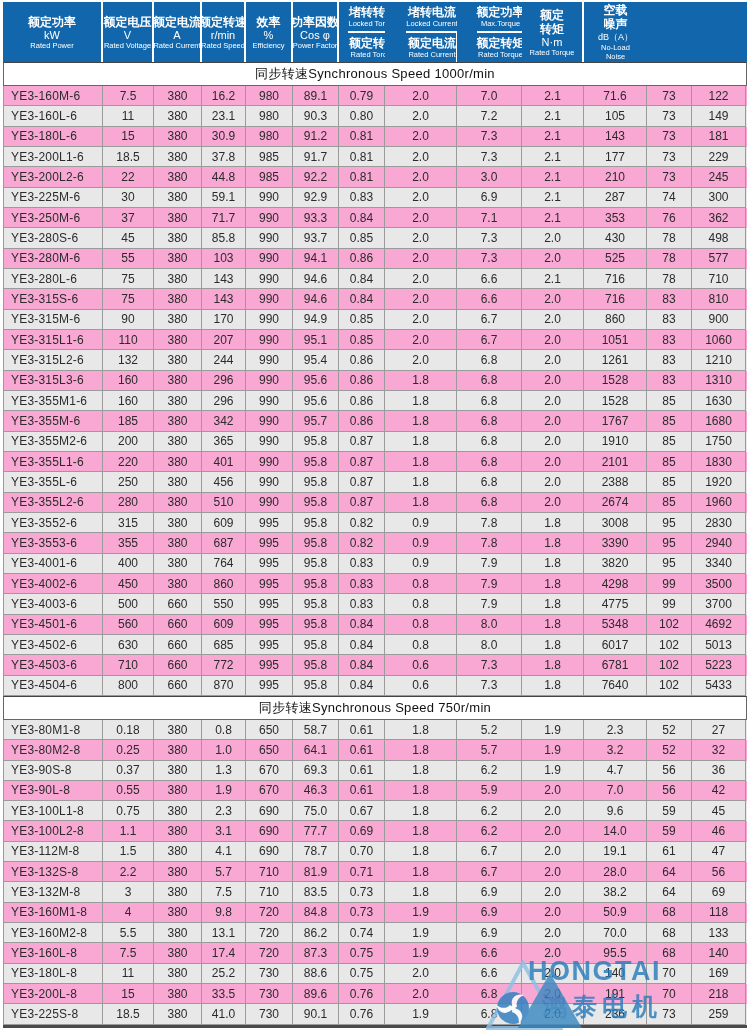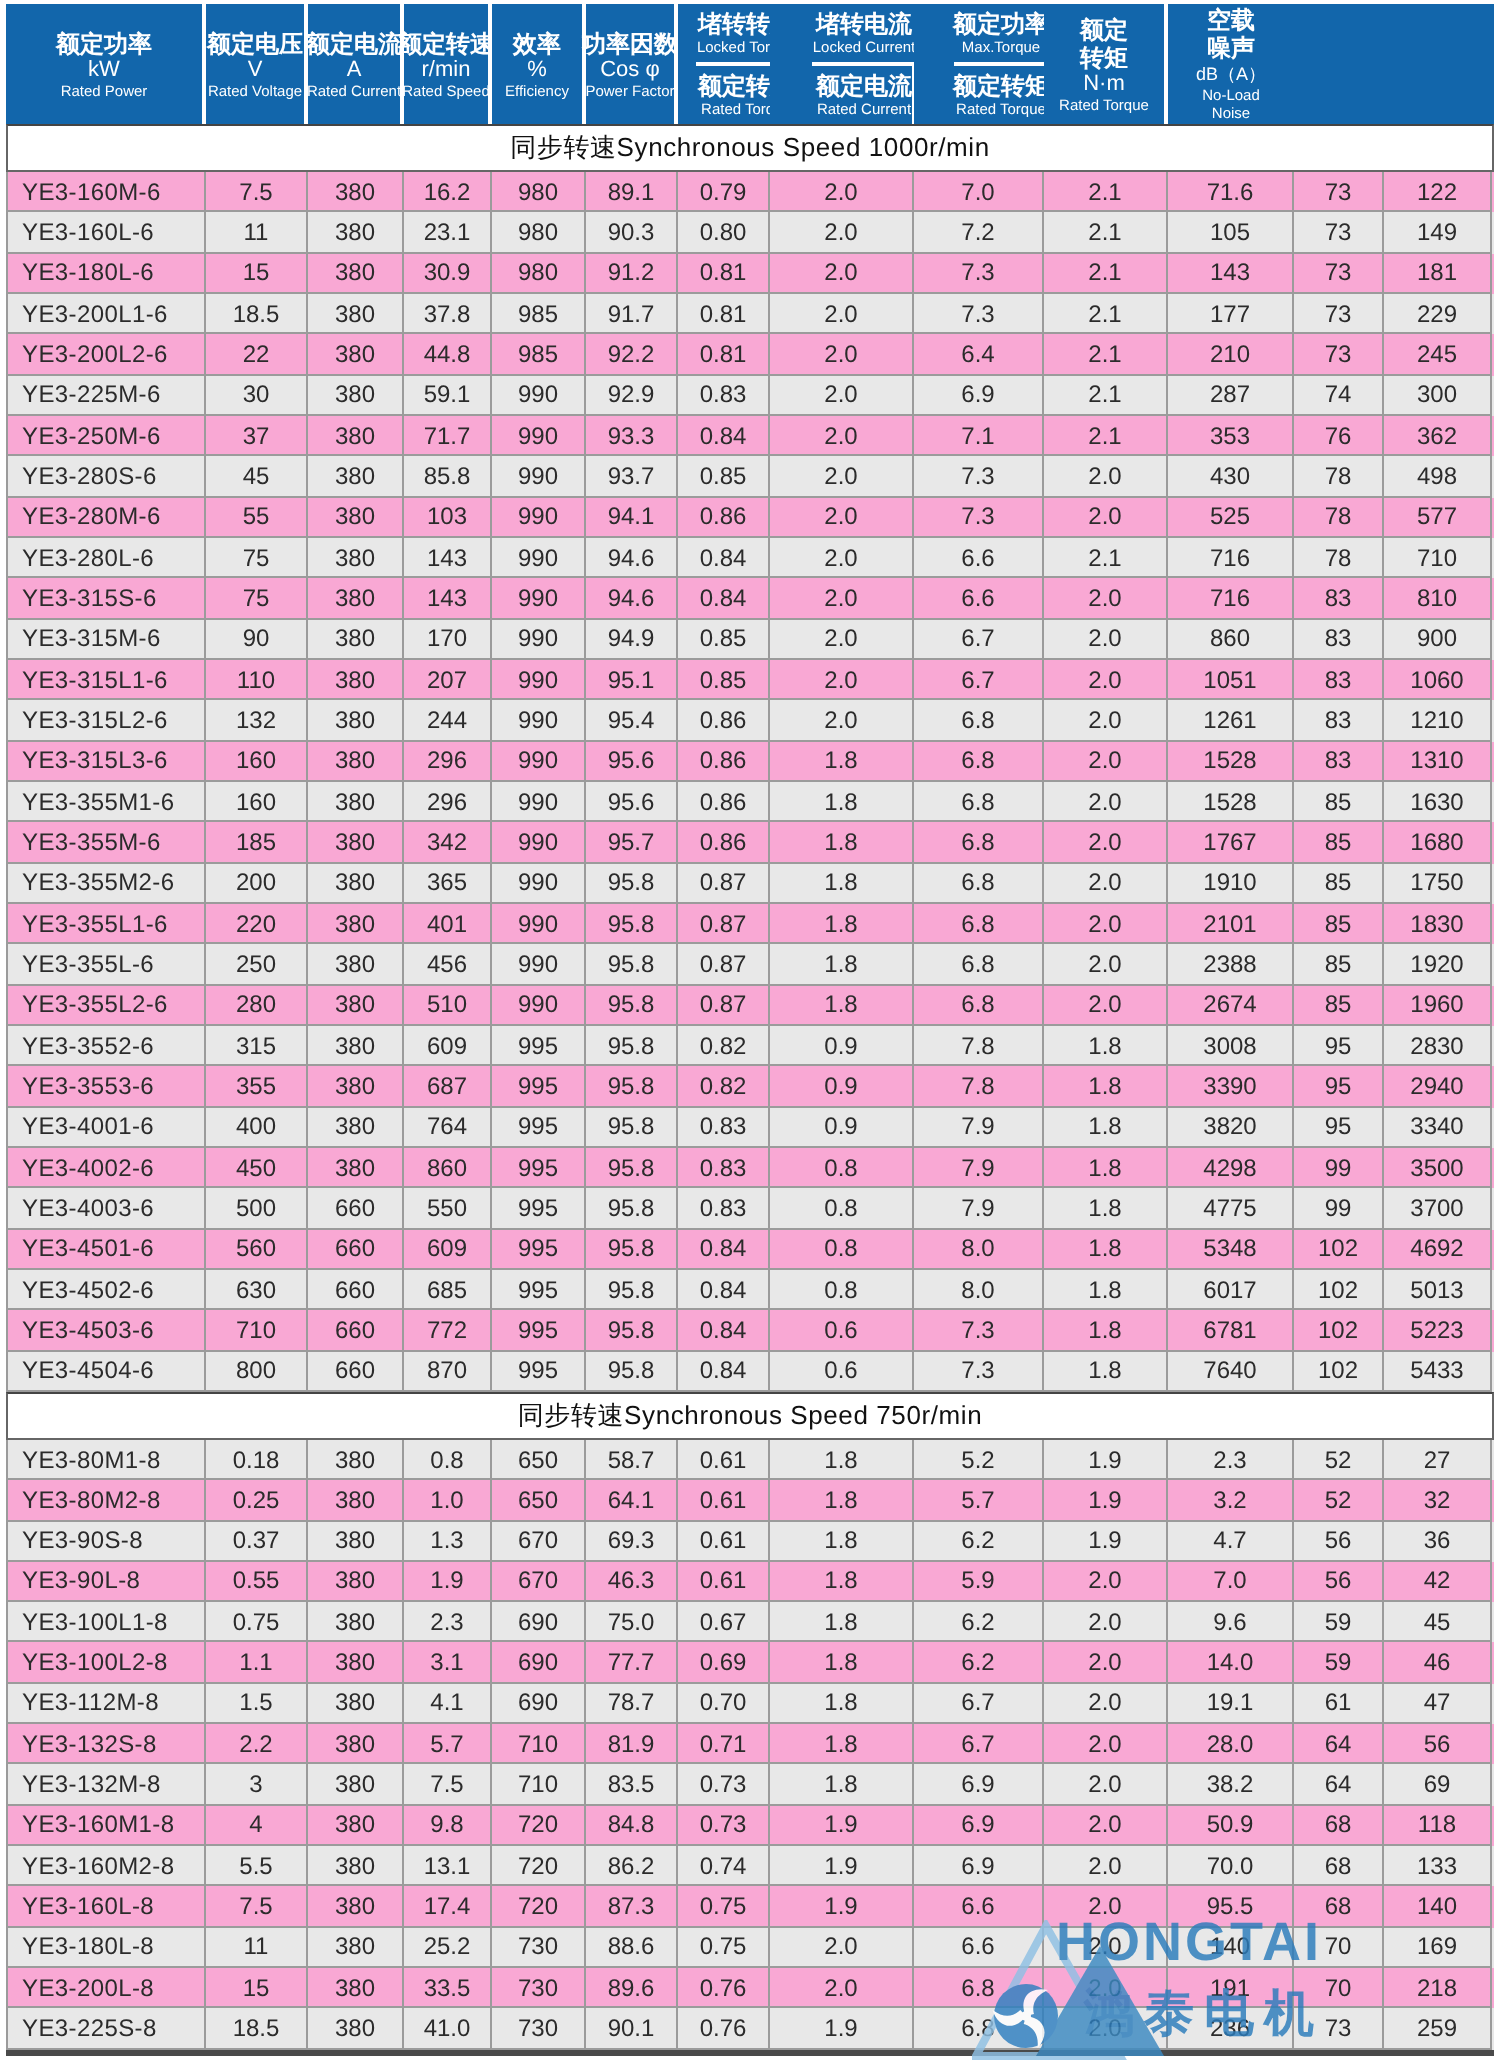--- a/index.html
+++ b/index.html
@@ -212,21 +212,21 @@
         </div>
         <div class="data-row">
           <div class="cell type-cell">YE3-200L2-6</div>
           <div class="cell">22</div>
           <div class="cell">380</div>
           <div class="cell">44.8</div>
           <div class="cell">985</div>
           <div class="cell">92.2</div>
           <div class="cell">0.81</div>
           <div class="cell">2.0</div>
-          <div class="cell">6.4</div>
+          <div class="cell">3.0</div>
           <div class="cell">2.1</div>
           <div class="cell">210</div>
           <div class="cell">73</div>
           <div class="cell">245</div>
         </div>
         <div class="data-row alt">
           <div class="cell type-cell">YE3-225M-6</div>
           <div class="cell">30</div>
           <div class="cell">380</div>
           <div class="cell">59.1</div>

